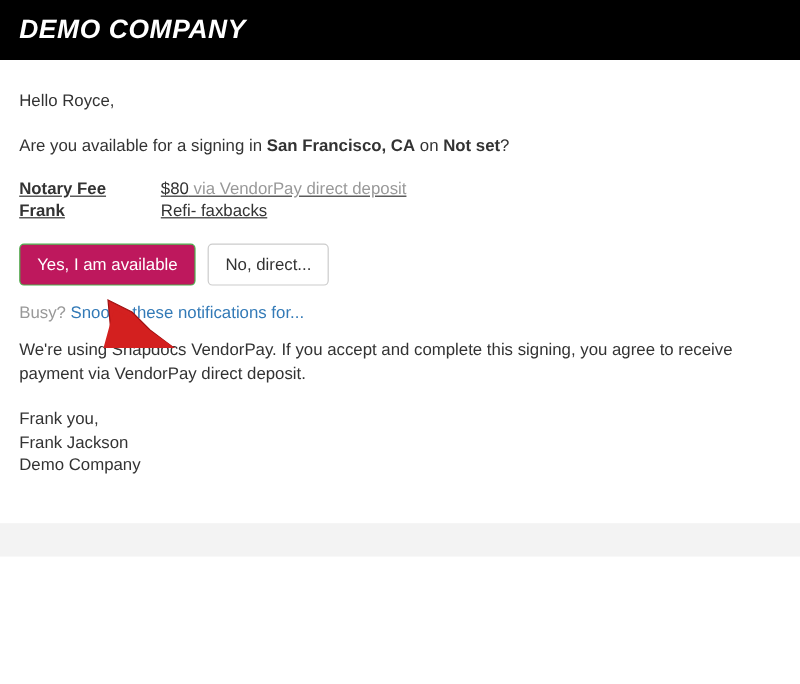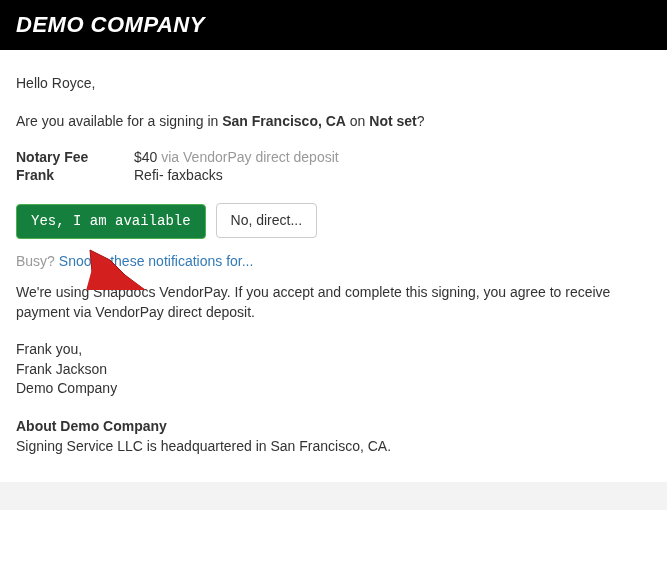--- a/index.html
+++ b/index.html
@@ -23,20 +23,21 @@
   }
   .content {
     padding: 24px 4px 20px 16px;
     position: relative;
   }
   .para { margin: 0 0 18px 0; line-height: 1.4; }
   .bold { font-weight: bold; }
   .details-table {
     border-collapse: collapse;
     margin-bottom: 18px;
+    text-decoration: underline;
   }
   .details-table td {
     padding: 0 0 2px 0;
     vertical-align: top;
   }
   .details-table td.label {
     font-weight: bold;
     width: 118px;
   }
   .muted { color: #999; }
@@ -44,24 +45,23 @@
   .btn {
     display: inline-block;
     padding: 8px 14px;
     font-size: 14px;
     border-radius: 4px;
     cursor: pointer;
     border: 1px solid transparent;
     line-height: 1.2;
   }
   .btn-green {
-    background: #15803d;
+    background: #be185d;
     border-color: #4cae4c;
     color: #fff;
-    font-family: Liberation Mono, monospace;
   }
   .btn-white {
     background: #fff;
     border-color: #ccc;
     color: #333;
     margin-left: 6px;
   }
   .snooze-row {
     color: #999;
     font-size: 14px;
@@ -98,21 +98,21 @@
 
   <p class="para">
     <span>Are you available for a signing in </span><span class="bold">San Francisco, CA</span><span> on </span><span class="bold">Not set</span><span>?</span>
   </p>
 
   <table class="details-table">
     <tbody>
         <tr>
       <td class="label">Notary Fee</td>
       <td>
-        <span>$40</span><span class="muted"> via VendorPay direct deposit</span>
+        <span>$80</span><span class="muted"> via VendorPay direct deposit</span>
       </td>
     </tr>
     <tr>
       <td class="label">Frank</td>
       <td>Refi- faxbacks</td>
     </tr>
   </tbody>
     </table>
 
   <div class="btn-row">
@@ -126,24 +126,20 @@
 
   <p class="para">We're using Snapdocs VendorPay. If you accept and complete this signing, you agree to receive payment via VendorPay direct deposit.</p>
 
 
   <p class="para">
     <span>Frank you,</span><br>
     <span>Frank Jackson</span><br>
     <span>Demo Company</span>
   </p>
 
-  <p class="para" style="margin-bottom:6px">
-    <span class="about-head">About Demo Company</span><br>
-    <span>Signing Service LLC is headquartered in San Francisco, CA.</span>
-  </p>
 
   <svg class="arrow-overlay" width="300" height="240">
     <g fill="#d32020" stroke="#a01010" stroke-width="1">
       <polygon points="110,220 125,235 258,335 245,352 110,250 95,265 90,210" transform="translate(0,-10)"></polygon>
     </g>
     <g fill="#d32020">
       <polygon points="100,215 150,250 260,335 240,358 130,275 90,250"></polygon>
       <polygon points="100,215 78,268 150,260"></polygon>
     </g>
 

